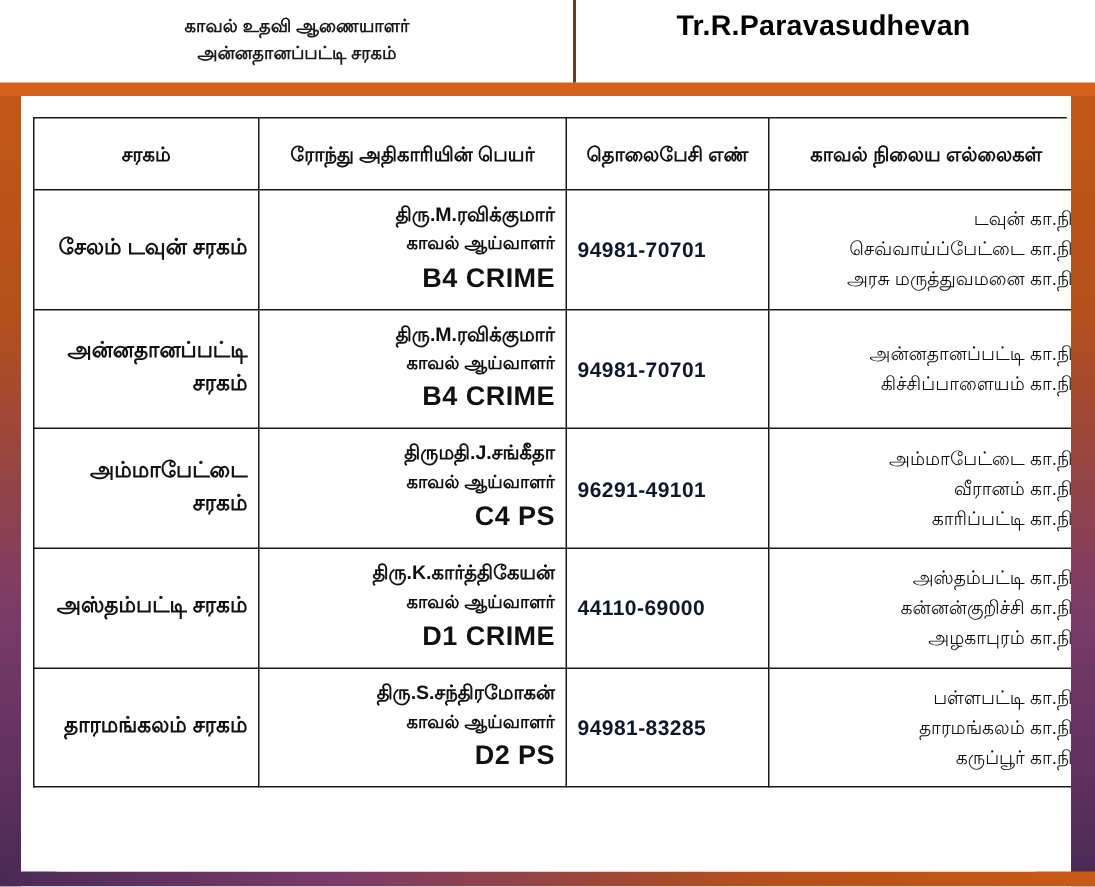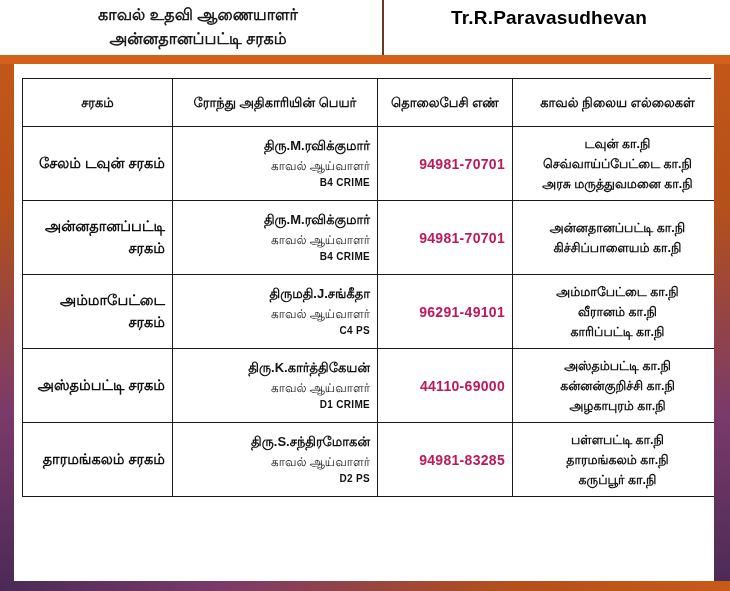--- a/index.html
+++ b/index.html
@@ -58,21 +58,21 @@
     width: 370px;
     display: flex;
     flex-direction: column;
     align-items: center;
     justify-content: center;
     border-right: 2px solid #6b3b1f;
     box-sizing: border-box;
     padding-bottom: 2px;
   }
   .header-left .line {
-    font-size: 16px;
+    font-size: 12px;
     font-weight: bold;
     color: #1a1a1a;
     line-height: 1.45;
     white-space: nowrap;
   }
   .header-right {
     flex: 1;
     display: flex;
     flex-direction: column;
     align-items: center;
@@ -146,44 +146,44 @@
     color: #111111;
     line-height: 1.55;
     text-align: right;
   }
   td.officer .oname {
     font-weight: bold;
     font-size: 13px;
     display: block;
   }
   td.officer .orank {
-    font-weight: normal;
+    font-weight: bold;
     font-size: 12px;
     display: block;
   }
   td.officer .ocode {
     font-weight: bold;
-    font-size: 10px;
+    font-size: 18px;
     display: block;
     letter-spacing: 0.3px;
   }
   td.phone {
     font-size: 14px;
     font-weight: bold;
-    color: #be185d;
-    text-align: right;
+    color: #0f172a;
+    text-align: left;
     letter-spacing: 0.3px;
     white-space: nowrap;
   }
   td.limits {
     font-size: 12.5px;
-    font-weight: bold;
+    font-weight: normal;
     color: #111111;
     line-height: 1.6;
-    text-align: center;
+    text-align: right;
   }
   td.limits .lim {
     display: block;
   }
   tr.row-body td { height: 74px; }
 </style>
 </head>
 <body>
 
 <div class="page">

